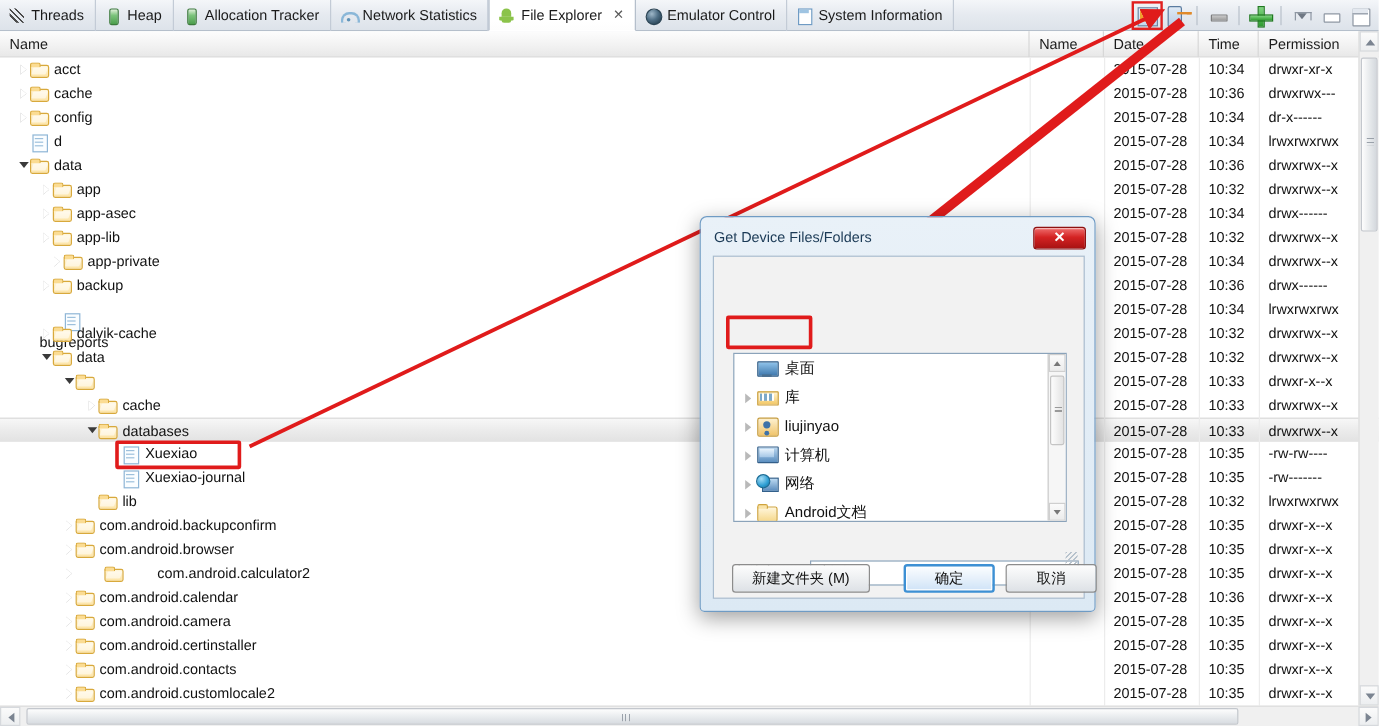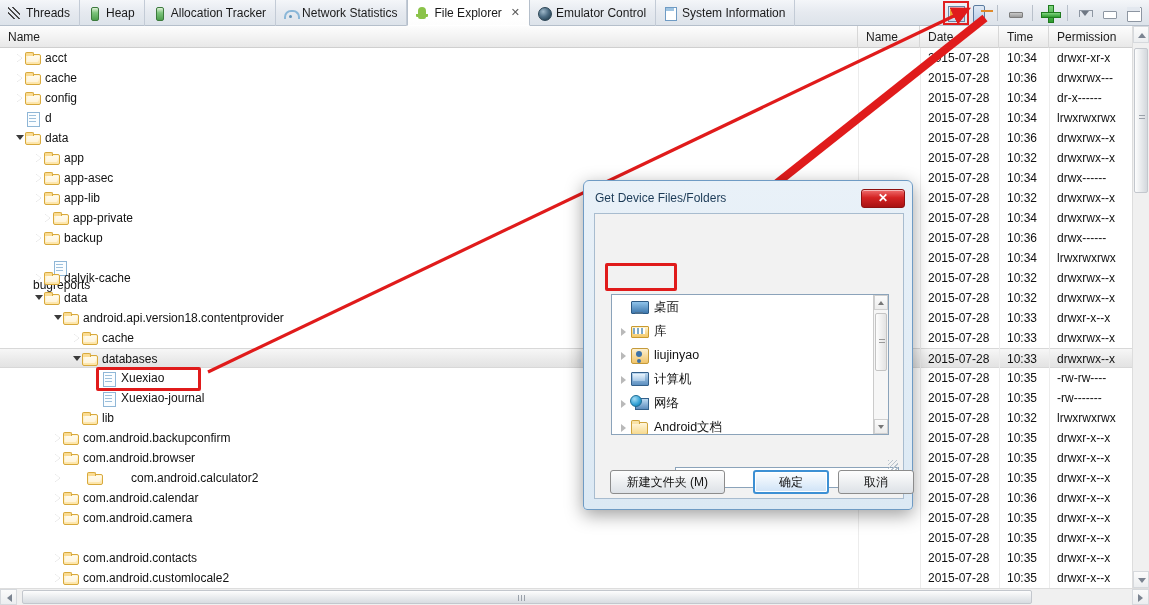--- a/index.html
+++ b/index.html
@@ -544,21 +544,20 @@
         <div class="cell-perm" style="left: 1049px; width: 83px; padding-left: 8px; padding-right: 0px;">drwxrwx--x</div>
       </div>
       <div class="row" style="top: 260px; position: absolute;">
         <div class="cell-name" style="left: 52px;">
           <span class="arrow open">
             <span></span>
           </span>
           <span class="ficon folder">
             <em></em>
           </span>
-          <span class="nlabel">android.api.version18.contentprovider</span>
         </div>
         <div class="cell-size" style="left: 858px; width: 62px; text-align: right; padding-left: 0px; padding-right: 10px;"></div>
         <div class="cell-date" style="left: 920px; width: 79px; padding-left: 8px; padding-right: 0px;">2015-07-28</div>
         <div class="cell-time" style="left: 999px; width: 50px; padding-left: 8px; padding-right: 0px;">10:33</div>
         <div class="cell-perm" style="left: 1049px; width: 83px; padding-left: 8px; padding-right: 0px;">drwxr-x--x</div>
       </div>
       <div class="row" style="top: 280px; position: absolute;">
         <div class="cell-name" style="left: 71px;">
           <span class="arrow closed">
             <span></span>
@@ -698,20 +697,30 @@
             <em></em>
           </span>
           <span class="nlabel">com.android.camera</span>
         </div>
         <div class="cell-size" style="left: 858px; width: 62px; text-align: right; padding-left: 0px; padding-right: 10px;"></div>
         <div class="cell-date" style="left: 920px; width: 79px; padding-left: 8px; padding-right: 0px;">2015-07-28</div>
         <div class="cell-time" style="left: 999px; width: 50px; padding-left: 8px; padding-right: 0px;">10:35</div>
         <div class="cell-perm" style="left: 1049px; width: 83px; padding-left: 8px; padding-right: 0px;">drwxr-x--x</div>
       </div>
       <div class="row" style="top: 480px; position: absolute;">
+        <div class="cell-name" style="left: 52px;">
+          <span class="arrow closed">
+            <span></span>
+            <i></i>
+          </span>
+          <span class="ficon folder">
+            <em></em>
+          </span>
+          <span class="nlabel">com.android.certinstaller</span>
+        </div>
         <div class="cell-size" style="left: 858px; width: 62px; text-align: right; padding-left: 0px; padding-right: 10px;"></div>
         <div class="cell-date" style="left: 920px; width: 79px; padding-left: 8px; padding-right: 0px;">2015-07-28</div>
         <div class="cell-time" style="left: 999px; width: 50px; padding-left: 8px; padding-right: 0px;">10:35</div>
         <div class="cell-perm" style="left: 1049px; width: 83px; padding-left: 8px; padding-right: 0px;">drwxr-x--x</div>
       </div>
       <div class="row" style="top: 500px; position: absolute;">
         <div class="cell-name" style="left: 52px;">
           <span class="arrow closed">
             <span></span>
             <i></i>

